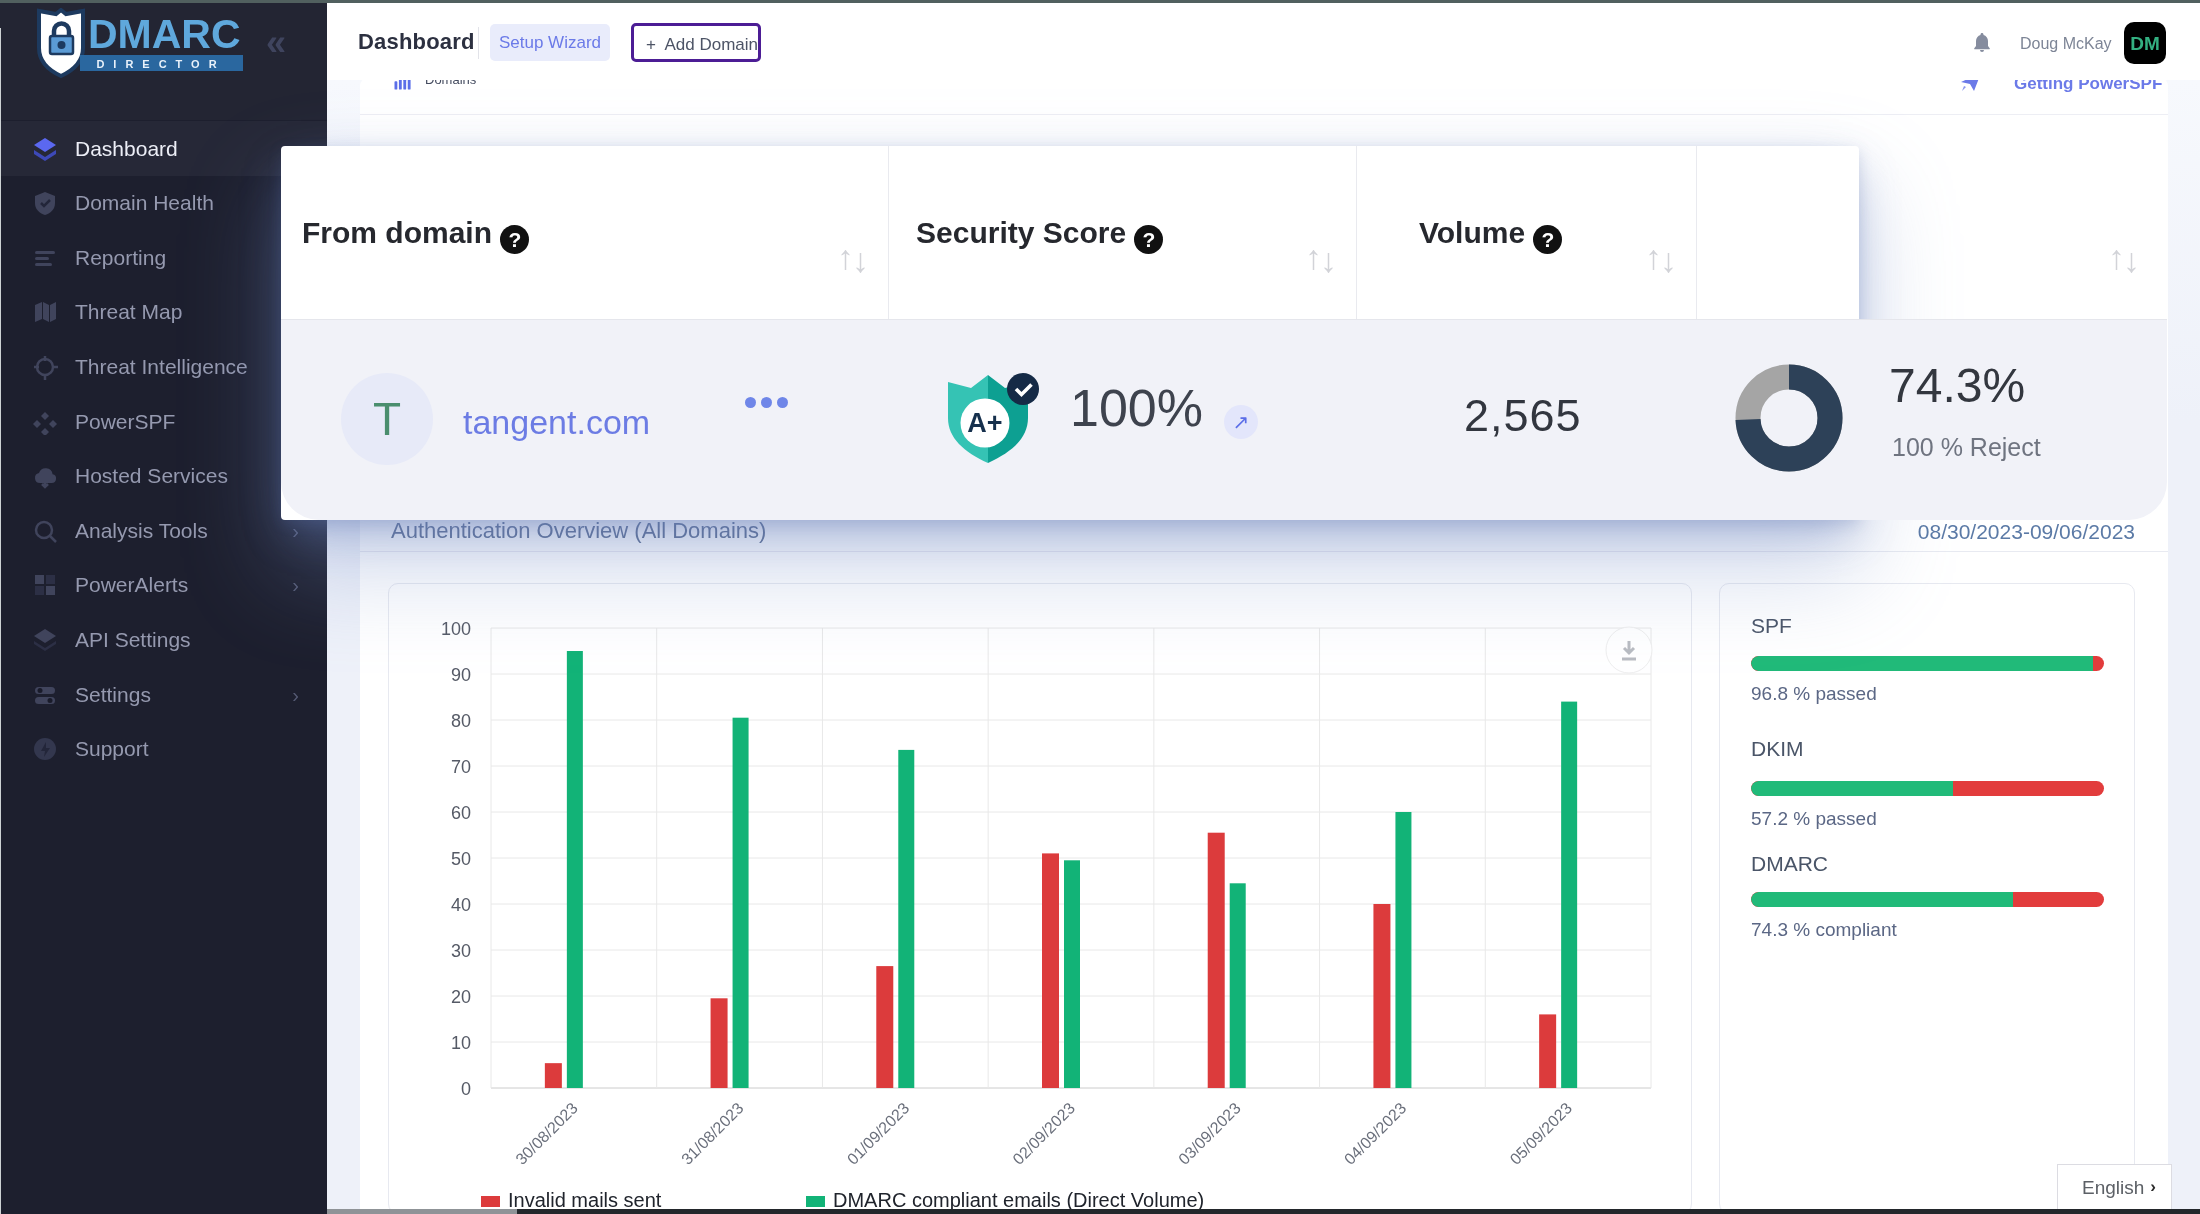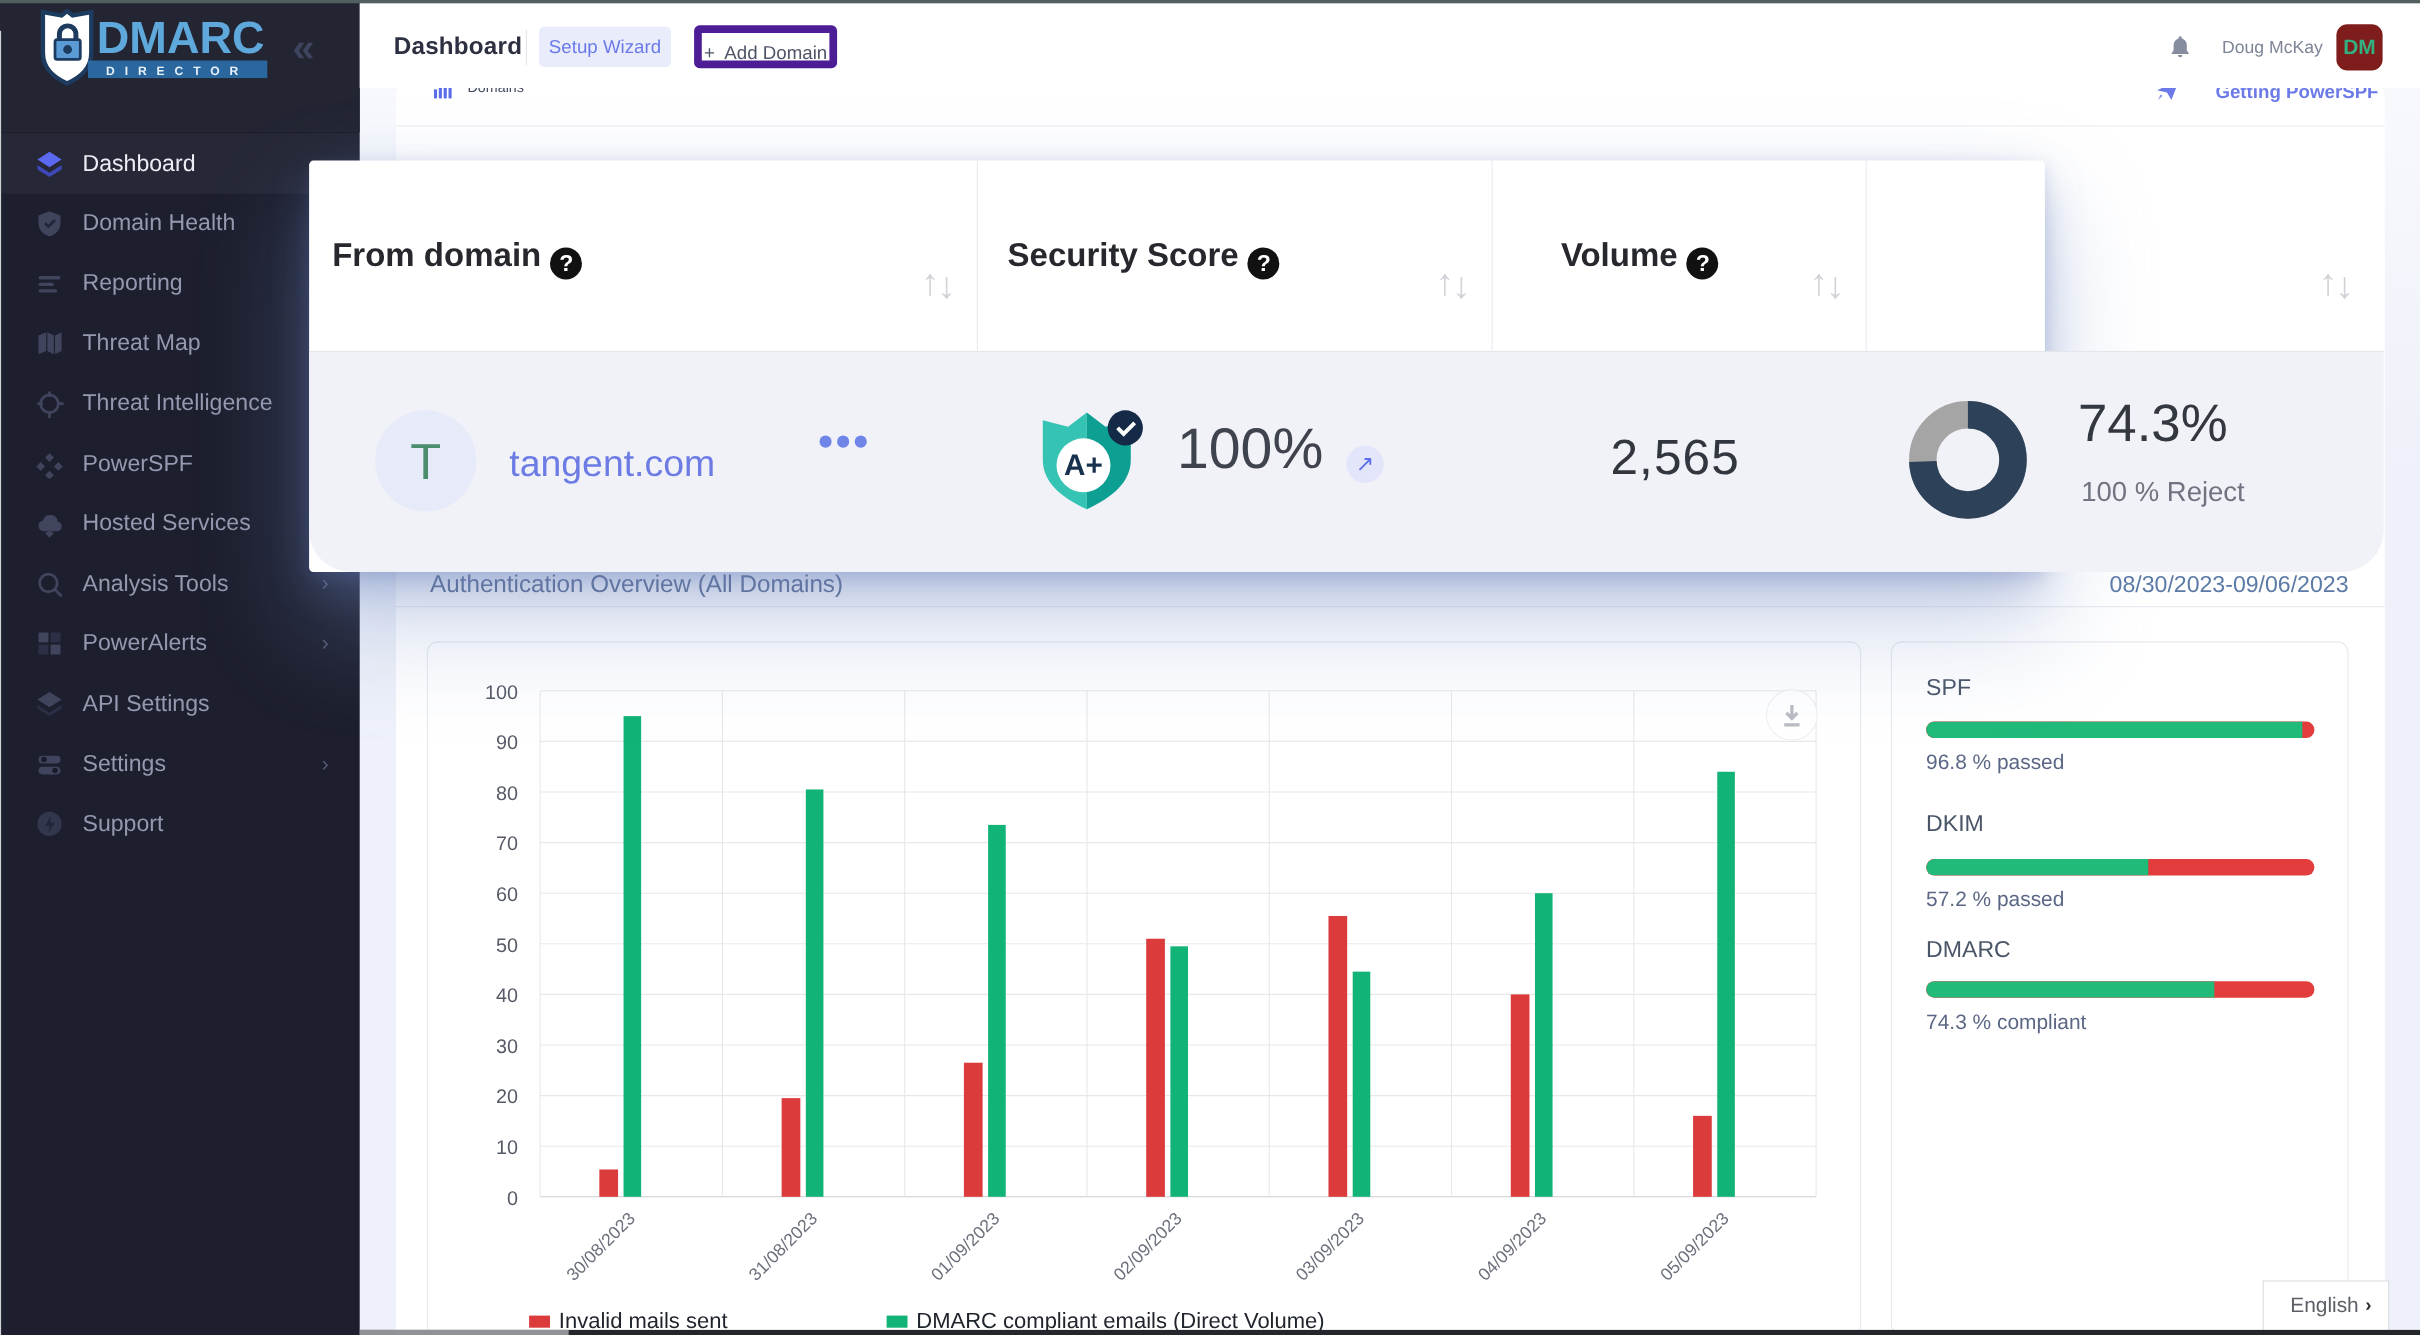--- a/index.html
+++ b/index.html
@@ -16,24 +16,24 @@
 #collapse{left:266px;top:22px;width:36px;height:36px;color:#3f445e;font-size:36px;font-weight:700;letter-spacing:-5px}
 .mitem{position:absolute;left:0;width:327px;height:55px;}
 .mtext{position:absolute;left:75px;top:50%;transform:translateY(-50%);font-size:21px;color:#9599af}
 .micon{position:absolute;left:32px;top:50%;transform:translateY(-50%);width:26px;height:26px}
 .mchev{position:absolute;right:28px;top:50%;transform:translateY(-50%);font-size:20px;color:#555a73}
 
 #topbar{left:327px;top:3px;width:1873px;height:77px;background:#fff;z-index:6}
 #tb-title{left:31px;top:26px;font-size:22px;font-weight:600;color:#2c3040;letter-spacing:.2px}
 #tb-sep{left:151px;top:24px;width:1px;height:32px;background:#e2e3e9}
 #tb-setup{left:163px;top:21px;width:120px;height:37px;background:#e9ecfb;border-radius:5px;color:#6b7ae8;font-size:17px;text-align:center;line-height:37px}
-#tb-add{left:304px;top:20px;width:130px;height:39px;background:#fff;border:7px solid #4c1d95;border-radius:5px;color:#4d5466;font-size:17px;text-align:center;line-height:37px}
+#tb-add{left:304px;top:20px;width:130px;height:39px;background:#fff;border:3px solid #4c1d95;border-radius:5px;color:#4d5466;font-size:17px;text-align:right;line-height:37px}
 #tb-bell{left:1643px;top:27px;width:24px;height:26px}
 #tb-user{left:1693px;top:32px;font-size:16px;color:#7d8596}
-#tb-dm{left:1797px;top:19px;width:42px;height:42px;background:#7f1d1d;border-radius:10px;color:#33b081;font-size:19px;font-weight:700;text-align:center;line-height:44px}
+#tb-dm{left:1797px;top:19px;width:42px;height:42px;background:#000000;border-radius:10px;color:#33b081;font-size:19px;font-weight:700;text-align:center;line-height:44px}
 
 #content{left:327px;top:80px;width:1873px;height:1134px;background:linear-gradient(180deg,#f7f9fd 0%,#eef1f9 30%,#eef1f9 100%);z-index:1}
 #dompanel{left:33px;top:-2px;width:1808px;height:473px;background:#fff;border-radius:8px 8px 0 0}
 #domhead-ic{left:31px;top:-6px;width:22px;height:20px}
 #domhead-tx{left:65px;top:-6px;font-size:13px;color:#454c60;font-weight:400}
 #gs-tx{left:1654px;top:-4px;white-space:nowrap;font-size:17px;color:#6b7ae8;font-weight:600}
 #domdiv{left:0px;top:36px;width:1808px;height:1px;background:#edeef4}
 #authhead{left:31px;top:440px;font-size:22px;color:#5a6b8e}
 #authdate{right:33px;top:442px;white-space:nowrap;font-size:21px;color:#5b7aa6}
 #authdiv{left:0px;top:473px;width:1808px;height:1px;background:#e8eaf1}

